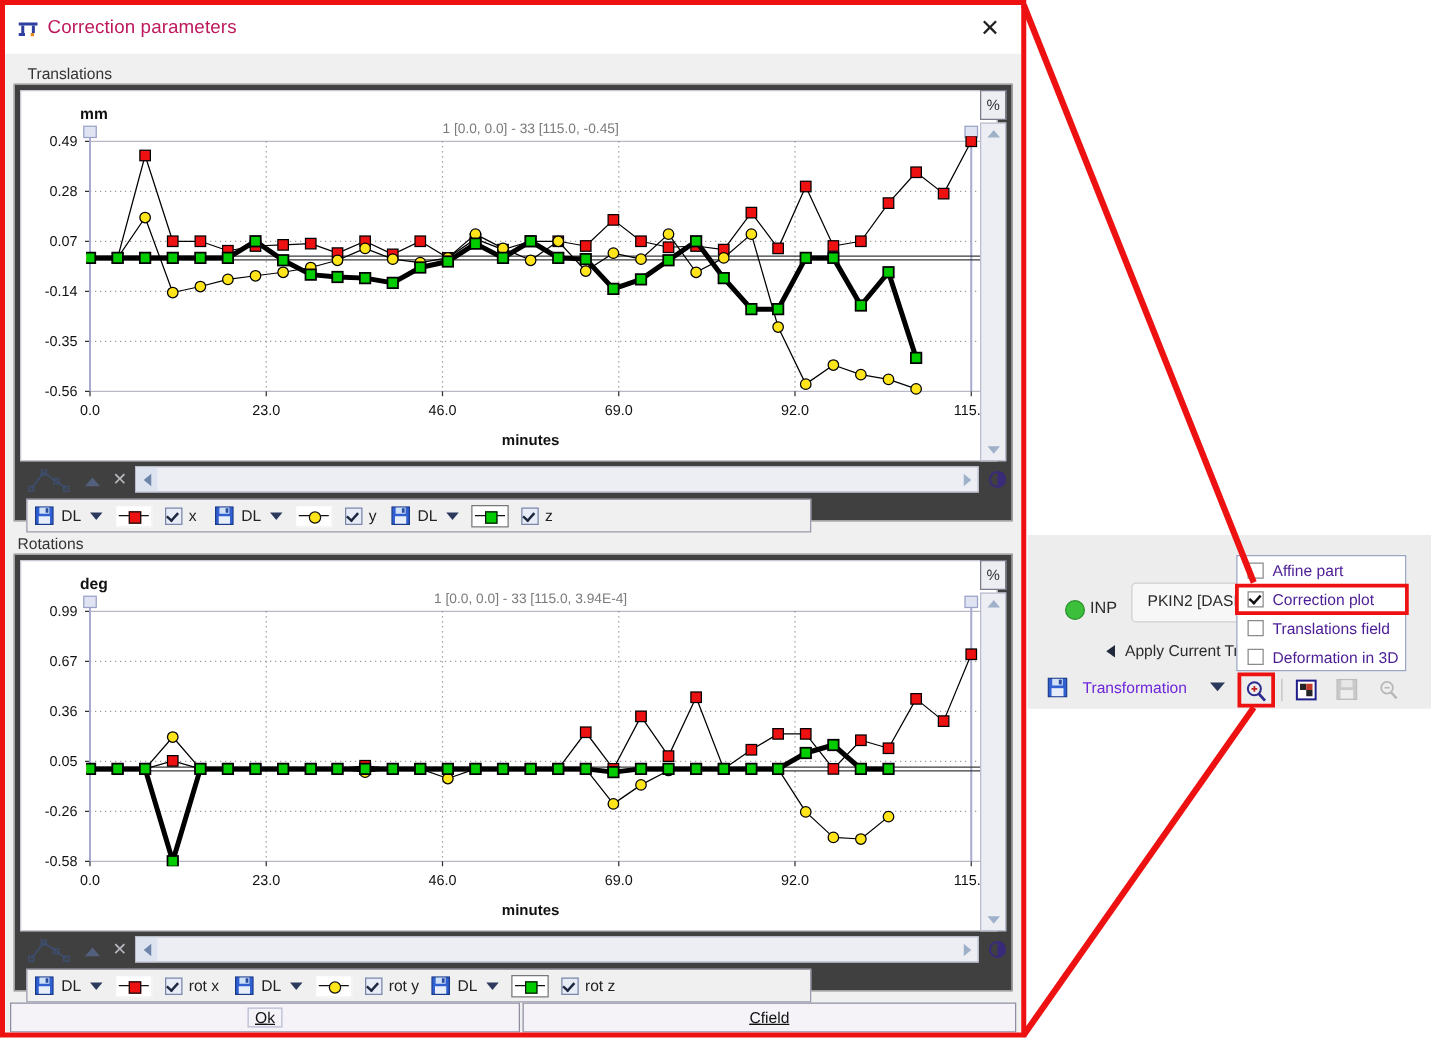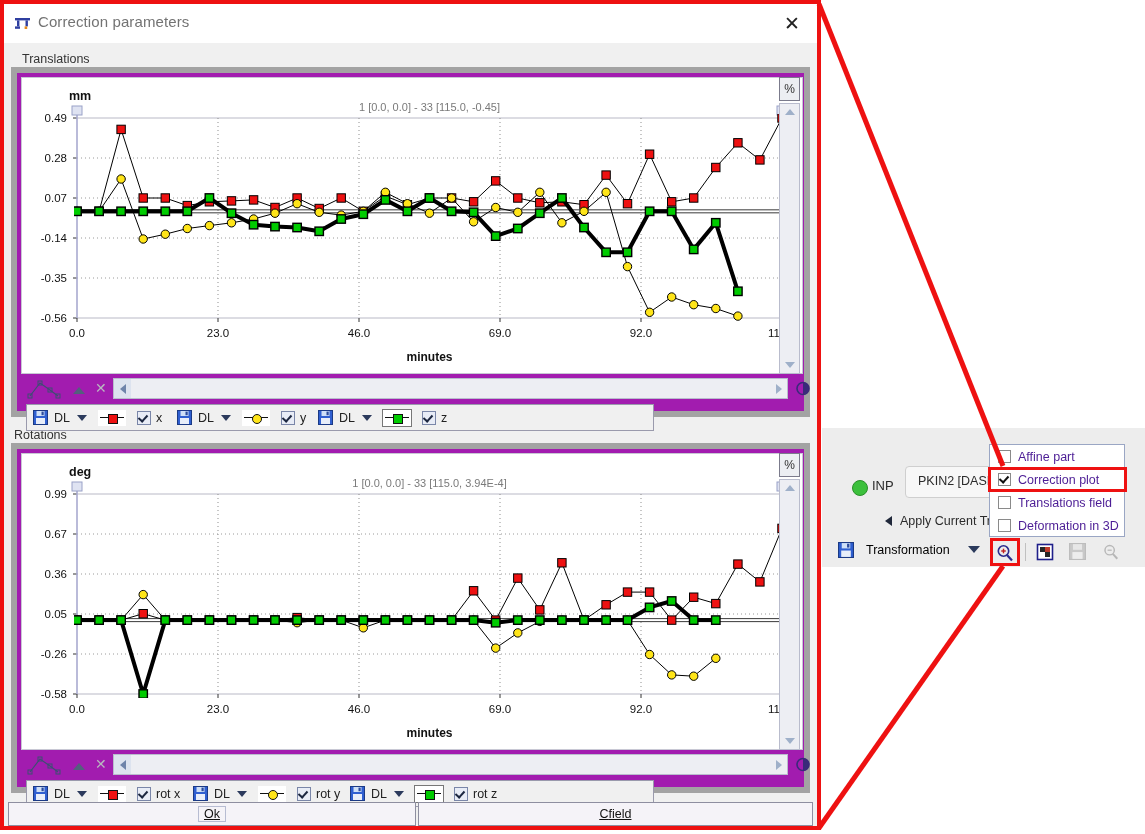--- a/index.html
+++ b/index.html
@@ -47,21 +47,21 @@
   }
   .titlebar-icon {
     position: absolute;
     left: 10px; top: 11px;
     width: 17px; height: 17px;
   }
   .titlebar-text {
     position: absolute;
     left: 34px; top: 9px;
     font-size: 15px;
-    color: #737373;
+    color: #be185d;
     letter-spacing: .1px;
   }
   .titlebar-close {
     position: absolute;
     right: 13px; top: 8px;
     width: 24px; height: 24px;
     color: #222;
     font-size: 19px;
     line-height: 24px;
     text-align: center;
@@ -73,22 +73,22 @@
     position: absolute;
     font-size: 12.5px;
     color: #333;
   }
   .sec-translations { left: 18px; top: 48px; }
   .sec-rotations   { left: 10px; top: 424px; }
 
   
   .panel {
     position: absolute;
-    background: #a21caf;
-    border: 6px solid #a3a3a3;
+    background: #404040;
+    border: 1px solid #a3a3a3;
     box-sizing: border-box;
   }
   .panel-top    { left: 7px;  top: 63px;  width: 799px; height: 350px; }
   .panel-bottom { left: 7px;  top: 439px; width: 799px; height: 350px; }
 
   
   .chart-card {
     position: absolute;
     left: 4px; top: 4px;
     width: 782px; height: 297px;
@@ -303,21 +303,21 @@
     border-bottom: 5px solid transparent;
     border-right: 7px solid #20283a;
     margin-right: 8px;
   }
   .apply-text { font-size: 12.5px; color: #2b2b2b; white-space: nowrap; }
 
   .transform-row {
     position: absolute; left: 838px; top: 542px;
     display: flex; align-items: center;
   }
-  .transform-text { font-size: 12.5px; color: #000000; margin-left: 7px; }
+  .transform-text { font-size: 12.5px; color: #6d28d9; margin-left: 7px; }
   .transform-caret {
     width: 0; height: 0;
     border-left: 6px solid transparent;
     border-right: 6px solid transparent;
     border-top: 7px solid #2b3a5c;
     margin-left: 18px;
   }
 
   
   .popup-menu {

